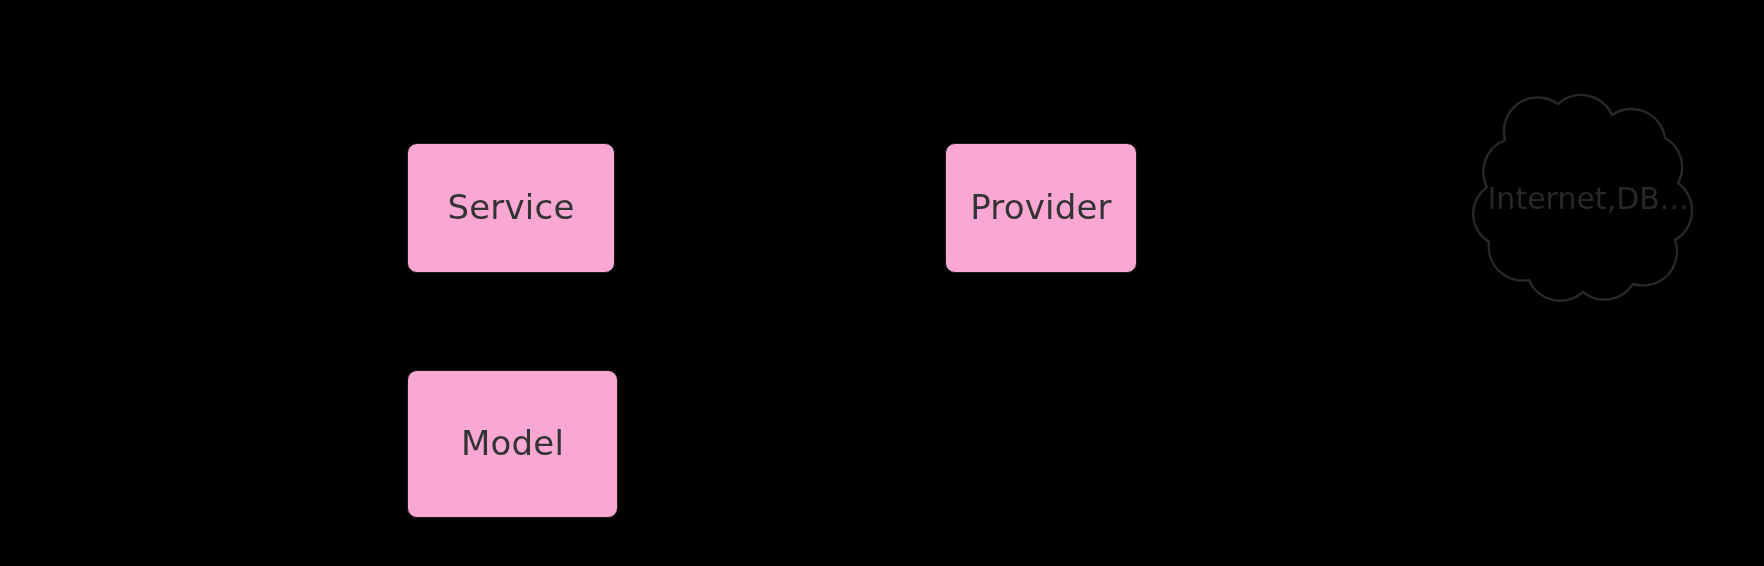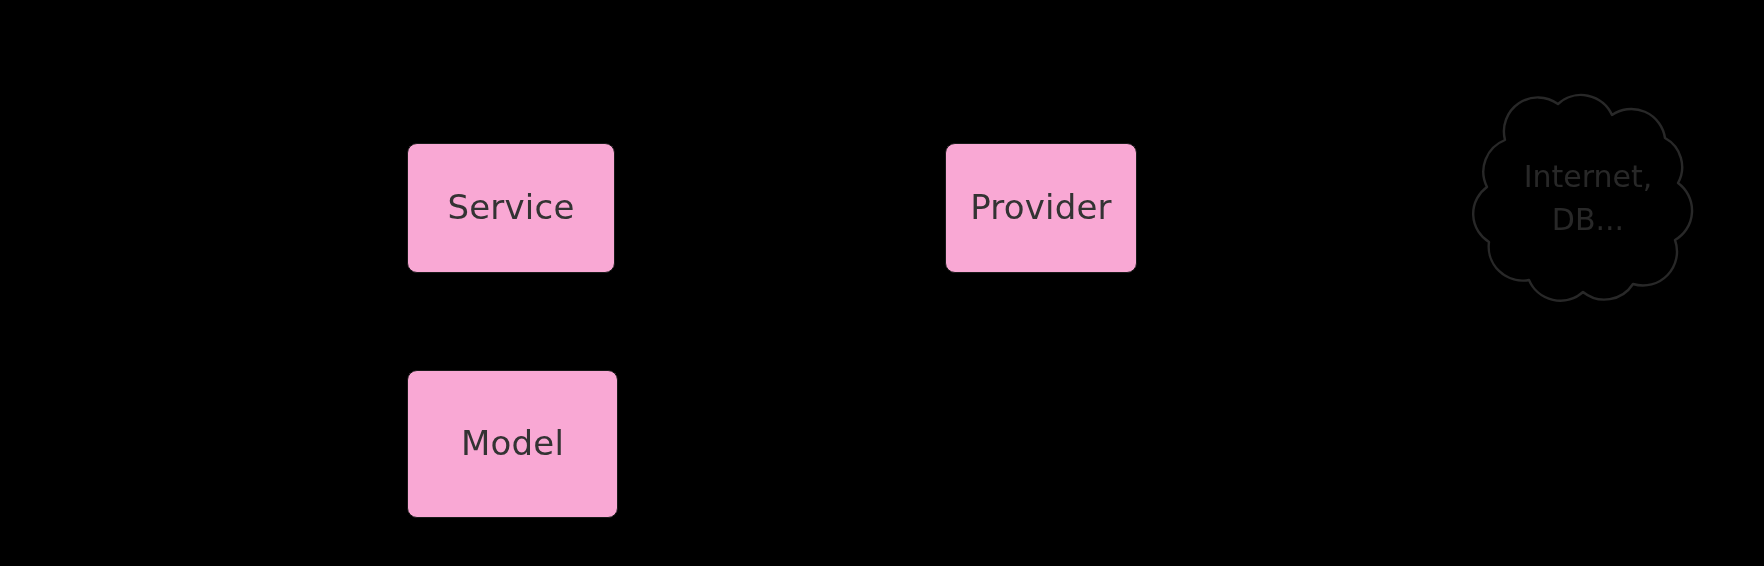--- a/index.html
+++ b/index.html
@@ -54,21 +54,21 @@
     height: 218px;
     display: block;
   }
   .cloud-text {
     position: absolute;
     left: 0;
     top: 0;
     width: 246px;
     height: 218px;
     display: flex;
-    flex-direction: column;
+    flex-direction: row;
     align-items: center;
     justify-content: center;
     pointer-events: none;
   }
   .cloud-text span {
     color: #282828;
     font-size: 30px;
     line-height: 1.42;
     font-family: "DejaVu Sans", sans-serif;
     white-space: nowrap;

